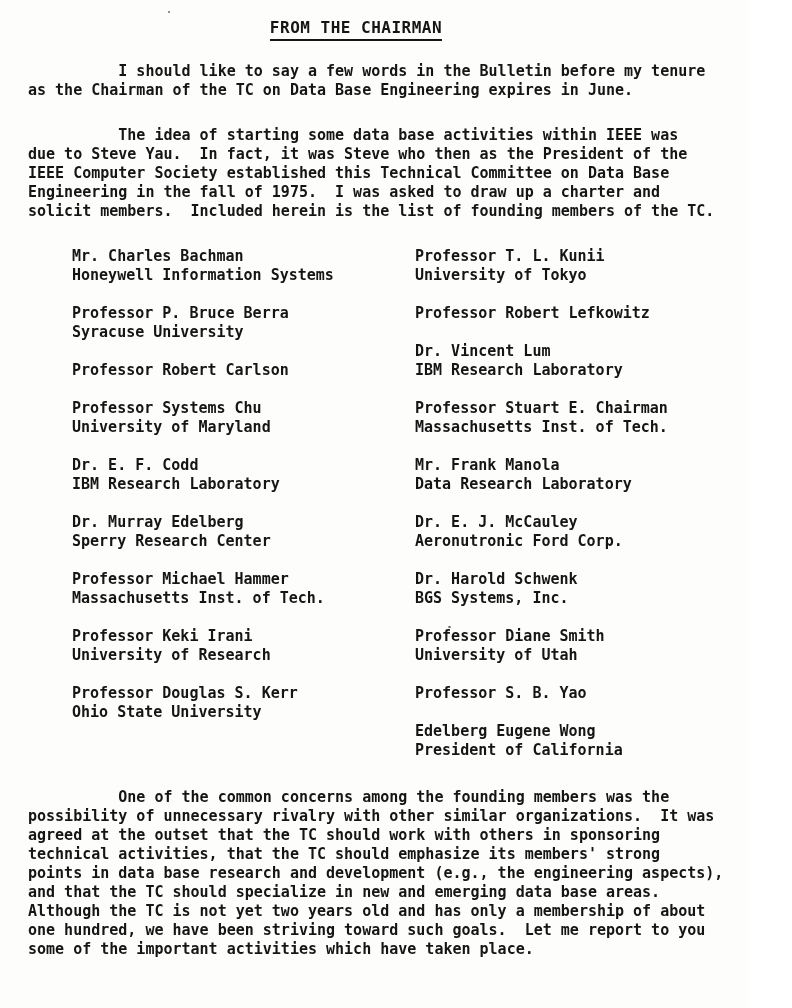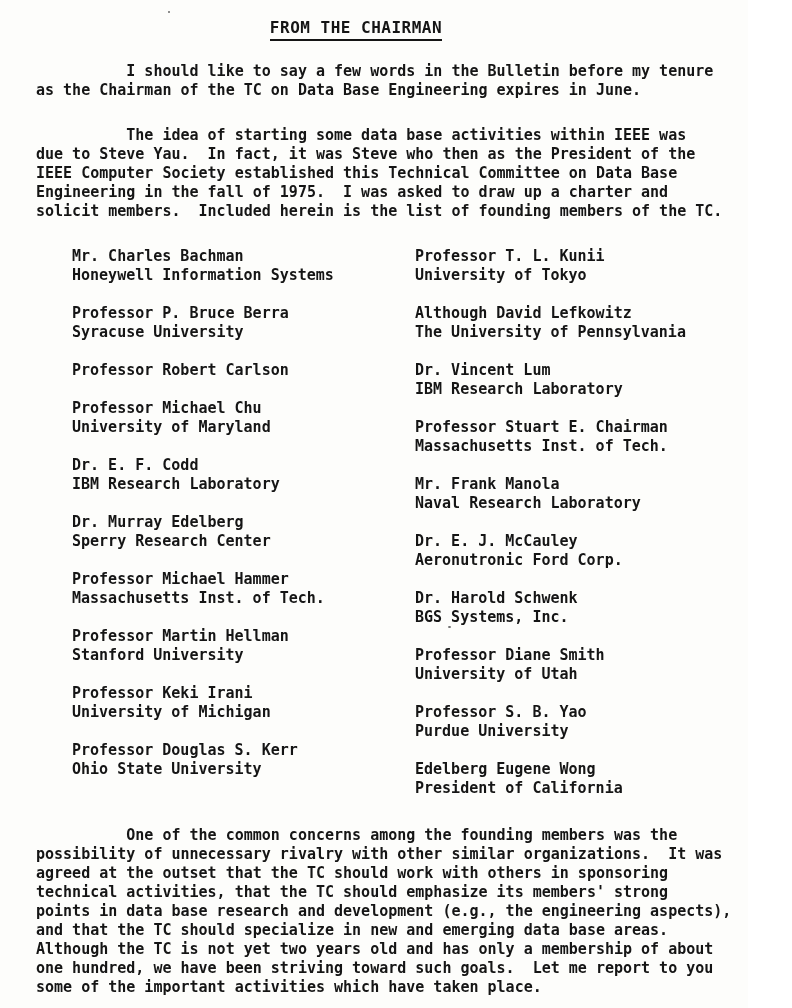--- a/index.html
+++ b/index.html
@@ -28,21 +28,21 @@
   .doc-title {
     display: inline-block;
     font-size: 16px;
     letter-spacing: 0.5px;
     border-bottom: 2px solid #151515;
     padding-bottom: 2px;
     margin-right: 40px; 
   }
   .para {
     white-space: pre;
-    margin: 0 0 26px 8px;
+    margin: 0 0 26px 0;
   }
   .members {
     display: flex;
     flex-direction: row;
     margin: 0 0 9px 0;
     justify-content: flex-end;
   }
   .members .col-left {
     width: 343px;
     margin-left: 44px;
@@ -93,84 +93,78 @@
         <div>Honeywell Information Systems</div>
       </div>
       <div class="member">
         <div>Professor P. Bruce Berra</div>
         <div>Syracuse University</div>
       </div>
       <div class="member">
         <div>Professor Robert Carlson</div>
       </div>
       <div class="member">
-        <div>Professor Michael Chu</div>
+        <div>Professor Systems Chu</div>
         <div>University of Maryland</div>
       </div>
       <div class="member">
         <div>Dr. E. F. Codd</div>
         <div>IBM Research Laboratory</div>
       </div>
       <div class="member">
         <div>Dr. Murray Edelberg</div>
         <div>Sperry Research Center</div>
       </div>
       <div class="member">
         <div>Professor Michael Hammer</div>
         <div>Massachusetts Inst. of Tech.</div>
       </div>
       <div class="member">
-        <div>Professor Martin Hellman</div>
-        <div>Stanford University</div>
-      </div>
-      <div class="member">
         <div>Professor Keki Irani</div>
-        <div>University of Michigan</div>
+        <div>University of Research</div>
       </div>
       <div class="member">
         <div>Professor Douglas S. Kerr</div>
         <div>Ohio State University</div>
       </div>
     </div>
     <div class="col-right">
       <div class="member">
         <div>Professor T. L. Kunii</div>
         <div>University of Tokyo</div>
       </div>
       <div class="member">
-        <div>Although David Lefkowitz</div>
-        <div>The University of Pennsylvania</div>
+        <div>Professor Robert Lefkowitz</div>
       </div>
       <div class="member">
         <div>Dr. Vincent Lum</div>
         <div>IBM Research Laboratory</div>
       </div>
       <div class="member">
         <div>Professor Stuart E. Chairman</div>
         <div>Massachusetts Inst. of Tech.</div>
       </div>
       <div class="member">
         <div>Mr. Frank Manola</div>
-        <div>Naval Research Laboratory</div>
+        <div>Data Research Laboratory</div>
       </div>
       <div class="member">
         <div>Dr. E. J. McCauley</div>
         <div>Aeronutronic Ford Corp.</div>
       </div>
       <div class="member">
         <div>Dr. Harold Schwenk</div>
         <div>BGS Systems, Inc.</div>
       </div>
       <div class="member">
         <div>Professor Diane Smith</div>
         <div>University of Utah</div>
       </div>
       <div class="member">
         <div>Professor S. B. Yao</div>
-        <div>Purdue University</div>
       </div>
       <div class="member">
         <div>Edelberg Eugene Wong</div>
         <div>President of California</div>
       </div>
     </div>
   </div>
 
   <div class="para">          One of the common concerns among the founding members was the
 possibility of unnecessary rivalry with other similar organizations.  It was

